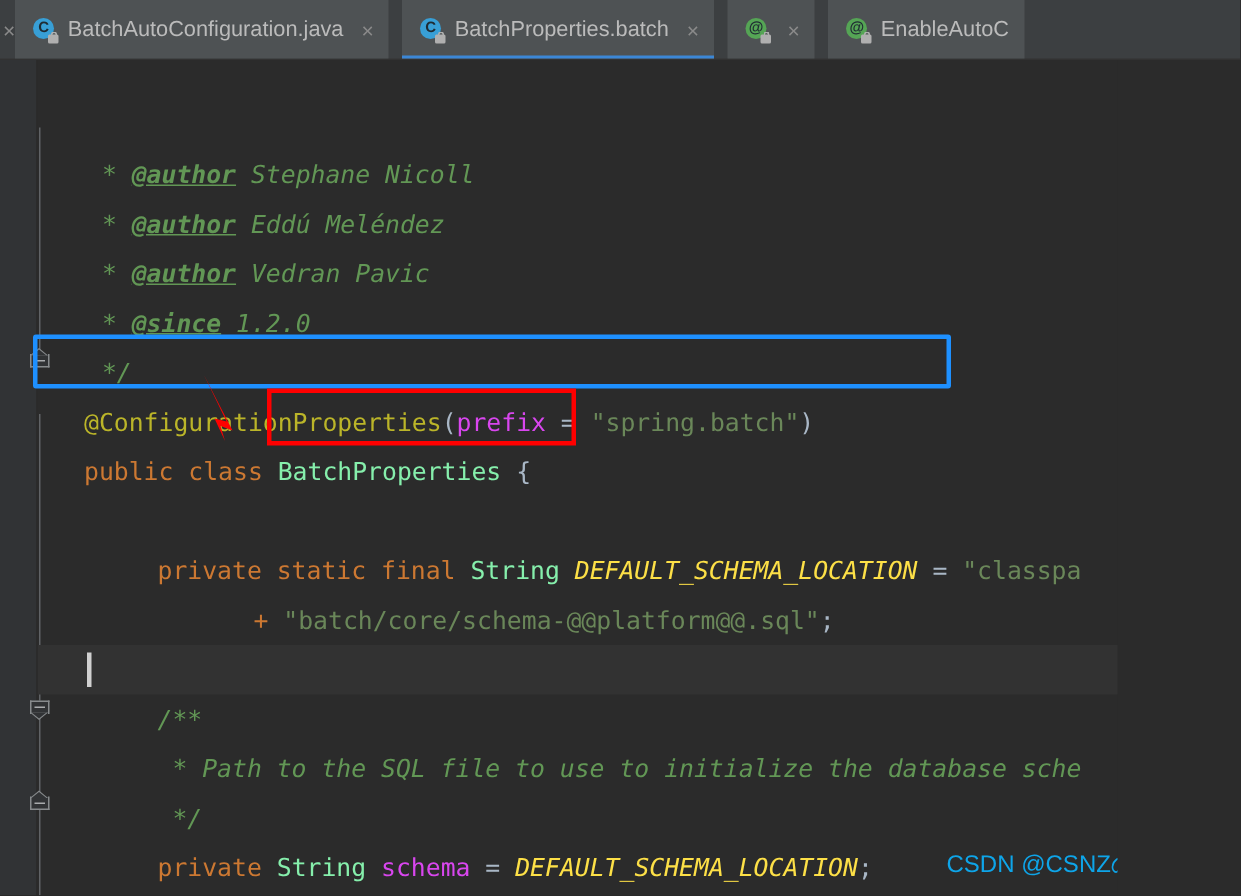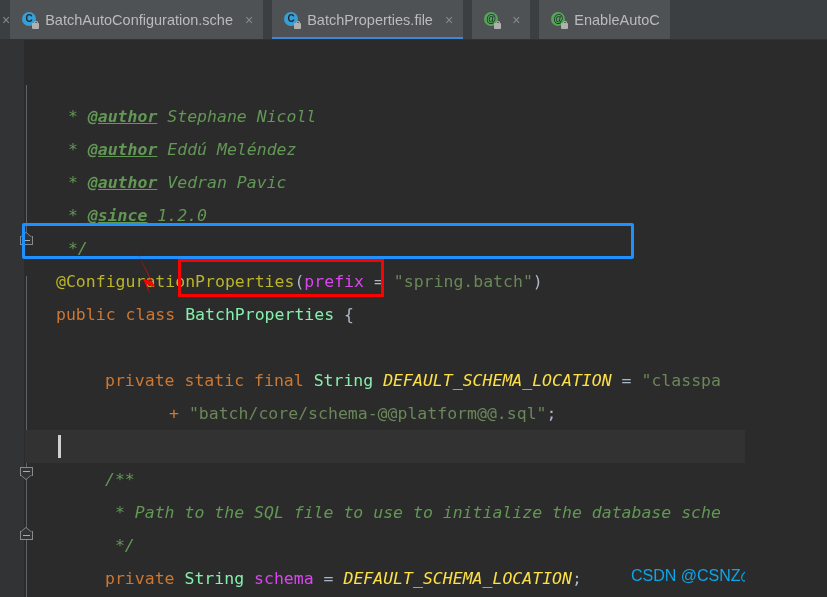--- a/index.html
+++ b/index.html
@@ -297,31 +297,31 @@
 <div id="app">
 
   <div class="tabbar">
     <div class="tab-edge-close">×</div>
 
     <div class="tab inactive">
       <span class="tab-icon class-icon">
         <span class="disc">C</span>
         <span class="lock"></span>
       </span>
-      <span>BatchAutoConfiguration.sche</span>
+      <span>BatchAutoConfiguration.java</span>
       <span class="tab-close">×</span>
     </div>
     <div class="tab-gap"></div>
 
     <div class="tab active">
       <span class="tab-icon class-icon">
         <span class="disc">C</span>
         <span class="lock"></span>
       </span>
-      <span>BatchProperties.file</span>
+      <span>BatchProperties.batch</span>
       <span class="tab-close">×</span>
     </div>
     <div class="tab-gap"></div>
 
     <div class="tab inactive">
       <span class="tab-icon annotation-icon">
         <span class="disc">@</span>
         <span class="lock"></span>
       </span>
       <span class="tab-close">×</span>

